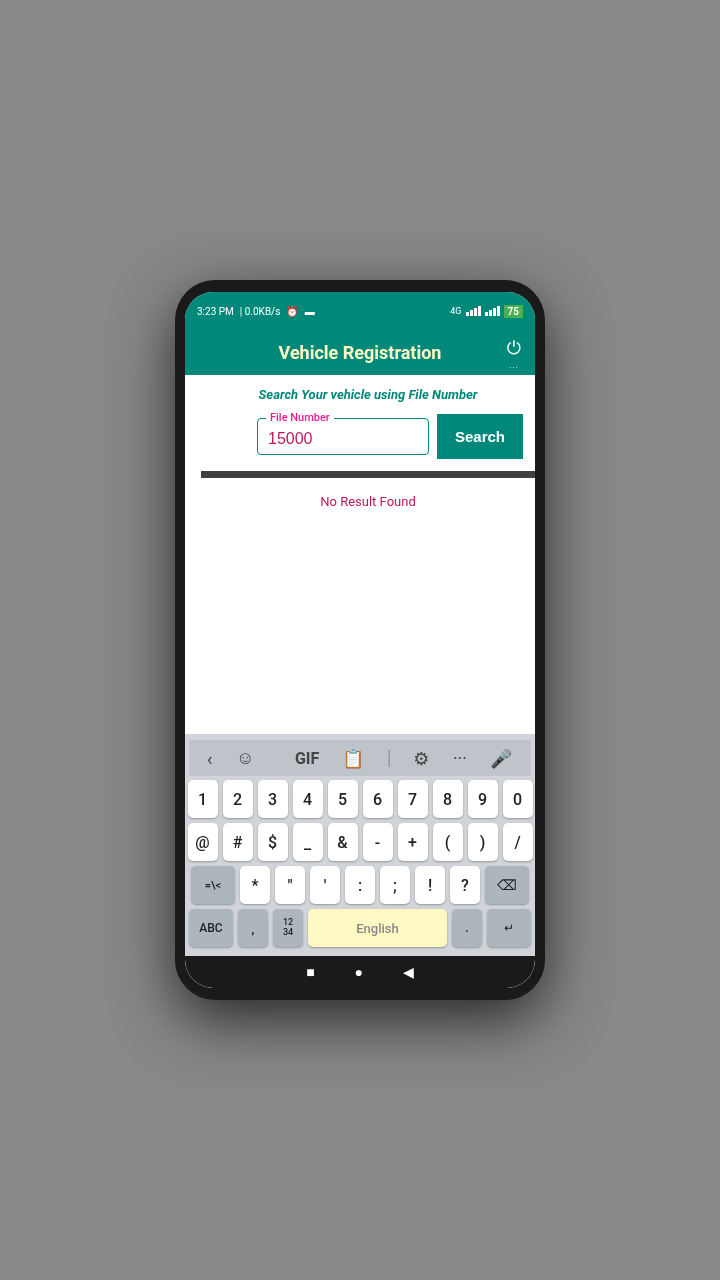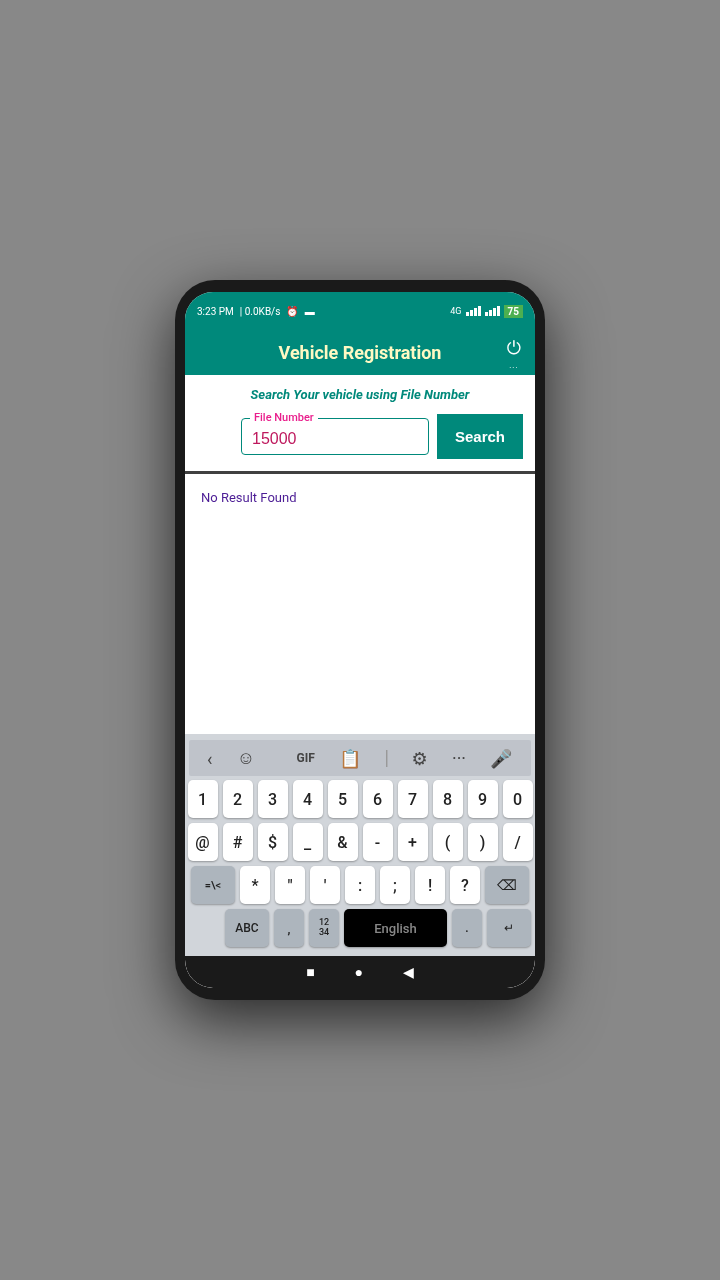--- a/index.html
+++ b/index.html
@@ -90,20 +90,21 @@
       color: #fff;
       margin-top: 2px;
     }
     
     .app-content {
       flex: 1;
       background: #fff;
       display: flex;
       flex-direction: column;
       overflow: hidden;
+      padding-left: 16px;
     }
     .search-instruction {
       color: #00897B;
       font-size: 13px;
       font-style: italic;
       font-weight: bold;
       text-align: center;
       padding: 12px 16px 8px;
     }
     .search-row {
@@ -145,25 +146,25 @@
       color: #fff;
       border: none;
       border-radius: 0;
       padding: 14px 18px;
       font-size: 15px;
       font-weight: bold;
       cursor: pointer;
       white-space: nowrap;
     }
     .no-result {
-      text-align: left;
-      color: #4c1d95;
+      text-align: center;
+      color: #be185d;
       font-size: 13px;
       padding: 16px;
-      border-top: 3px solid #404040;
+      border-top: 7px solid #404040;
     }
     .result-area {
       flex: 1;
       background: #fff;
     }
     
     .keyboard {
       background: #d1d5da;
       padding: 6px 4px 4px;
     }
@@ -211,21 +212,21 @@
     .kb-key.dark {
       background: #adb5bd;
       color: #222;
       font-size: 12px;
     }
     .kb-key.wide {
       width: 44px;
     }
     .kb-key.space {
       flex: 1;
-      background: #000000;
+      background: #fef9c3;
       color: #888;
       font-size: 13px;
     }
     
     .nav-bar {
       background: #1a1a1a;
       display: flex;
       justify-content: center;
       align-items: center;
       gap: 40px;
@@ -311,21 +312,21 @@
 
       <div class="no-result">No Result Found</div>
       <div class="result-area"></div>
     </div>
 
     <div class="keyboard">
 
       <div class="keyboard-toolbar">
         <span class="kb-toolbar-item">‹</span>
         <span class="kb-toolbar-item">☺</span>
-        <span class="kb-toolbar-item" style="font-size:12px;font-weight:bold;margin-left:17px;">GIF</span>
+        <span class="kb-toolbar-item" style="font-size:16px;font-weight:bold;margin-left:17px;">GIF</span>
         <span class="kb-toolbar-item">📋</span>
         <span class="kb-toolbar-sep">|</span>
         <span class="kb-toolbar-item">⚙</span>
         <span class="kb-toolbar-item">···</span>
         <span class="kb-toolbar-item">🎤</span>
       </div>
 
       <div class="kb-row">
         <div class="kb-key">1</div>
         <div class="kb-key">2</div>
@@ -358,21 +359,21 @@
         <div class="kb-key">"</div>
         <div class="kb-key">'</div>
         <div class="kb-key">:</div>
         <div class="kb-key">;</div>
         <div class="kb-key">!</div>
         <div class="kb-key">?</div>
         <div class="kb-key dark wide" style="font-size:14px;">⌫</div>
       </div>
 
       <div class="kb-row">
-        <div class="kb-key dark wide" style="font-size:12px;margin-left:36px;">ABC</div>
+        <div class="kb-key dark wide" style="font-size:12px;">ABC</div>
         <div class="kb-key dark" style="font-size:13px;">,</div>
         <div class="kb-key dark" style="font-size:9px;line-height:1.1;text-align:center;">12<br>34</div>
         <div class="kb-key space">English</div>
         <div class="kb-key dark">.</div>
         <div class="kb-key dark wide">↵</div>
       </div>
     </div>
 
     <div class="nav-bar">
       <span class="nav-btn">■</span>

